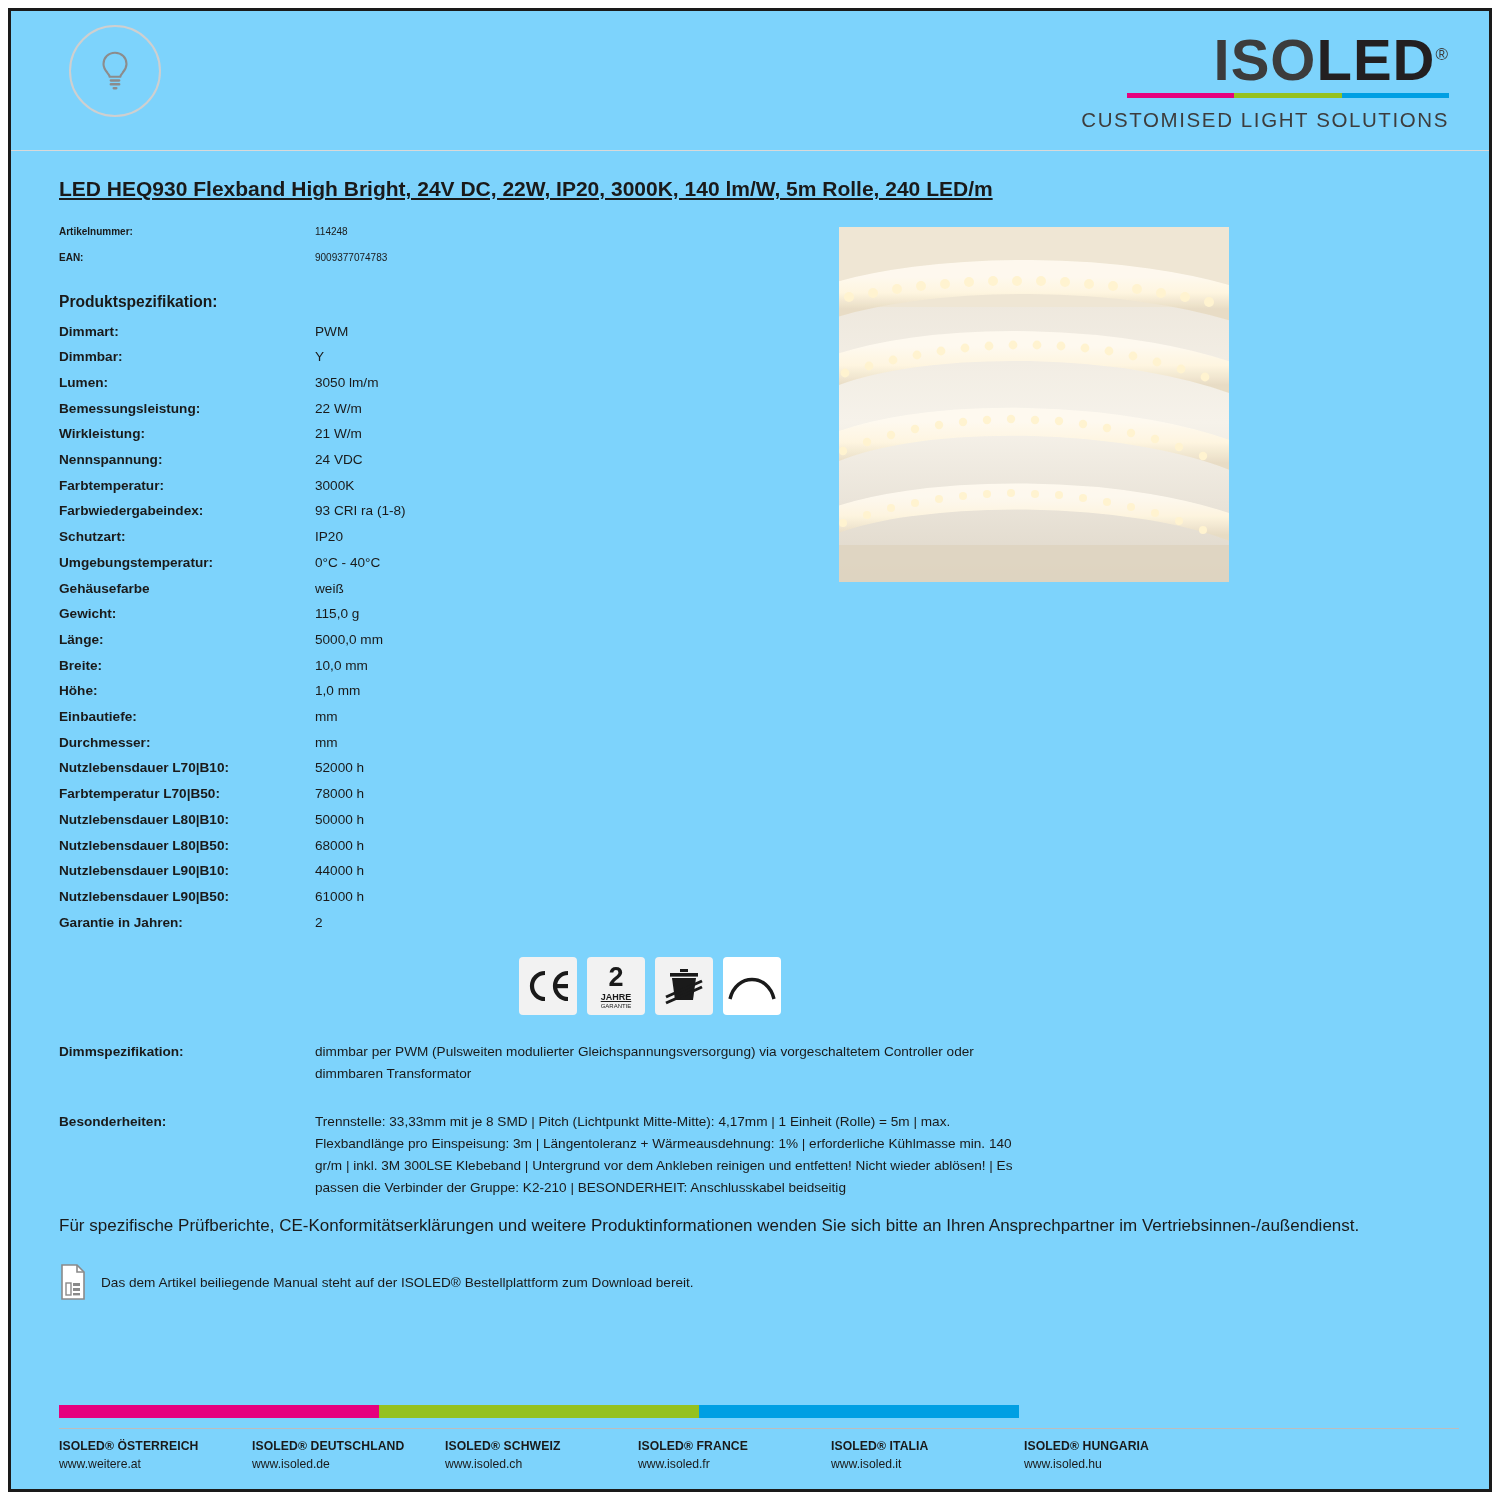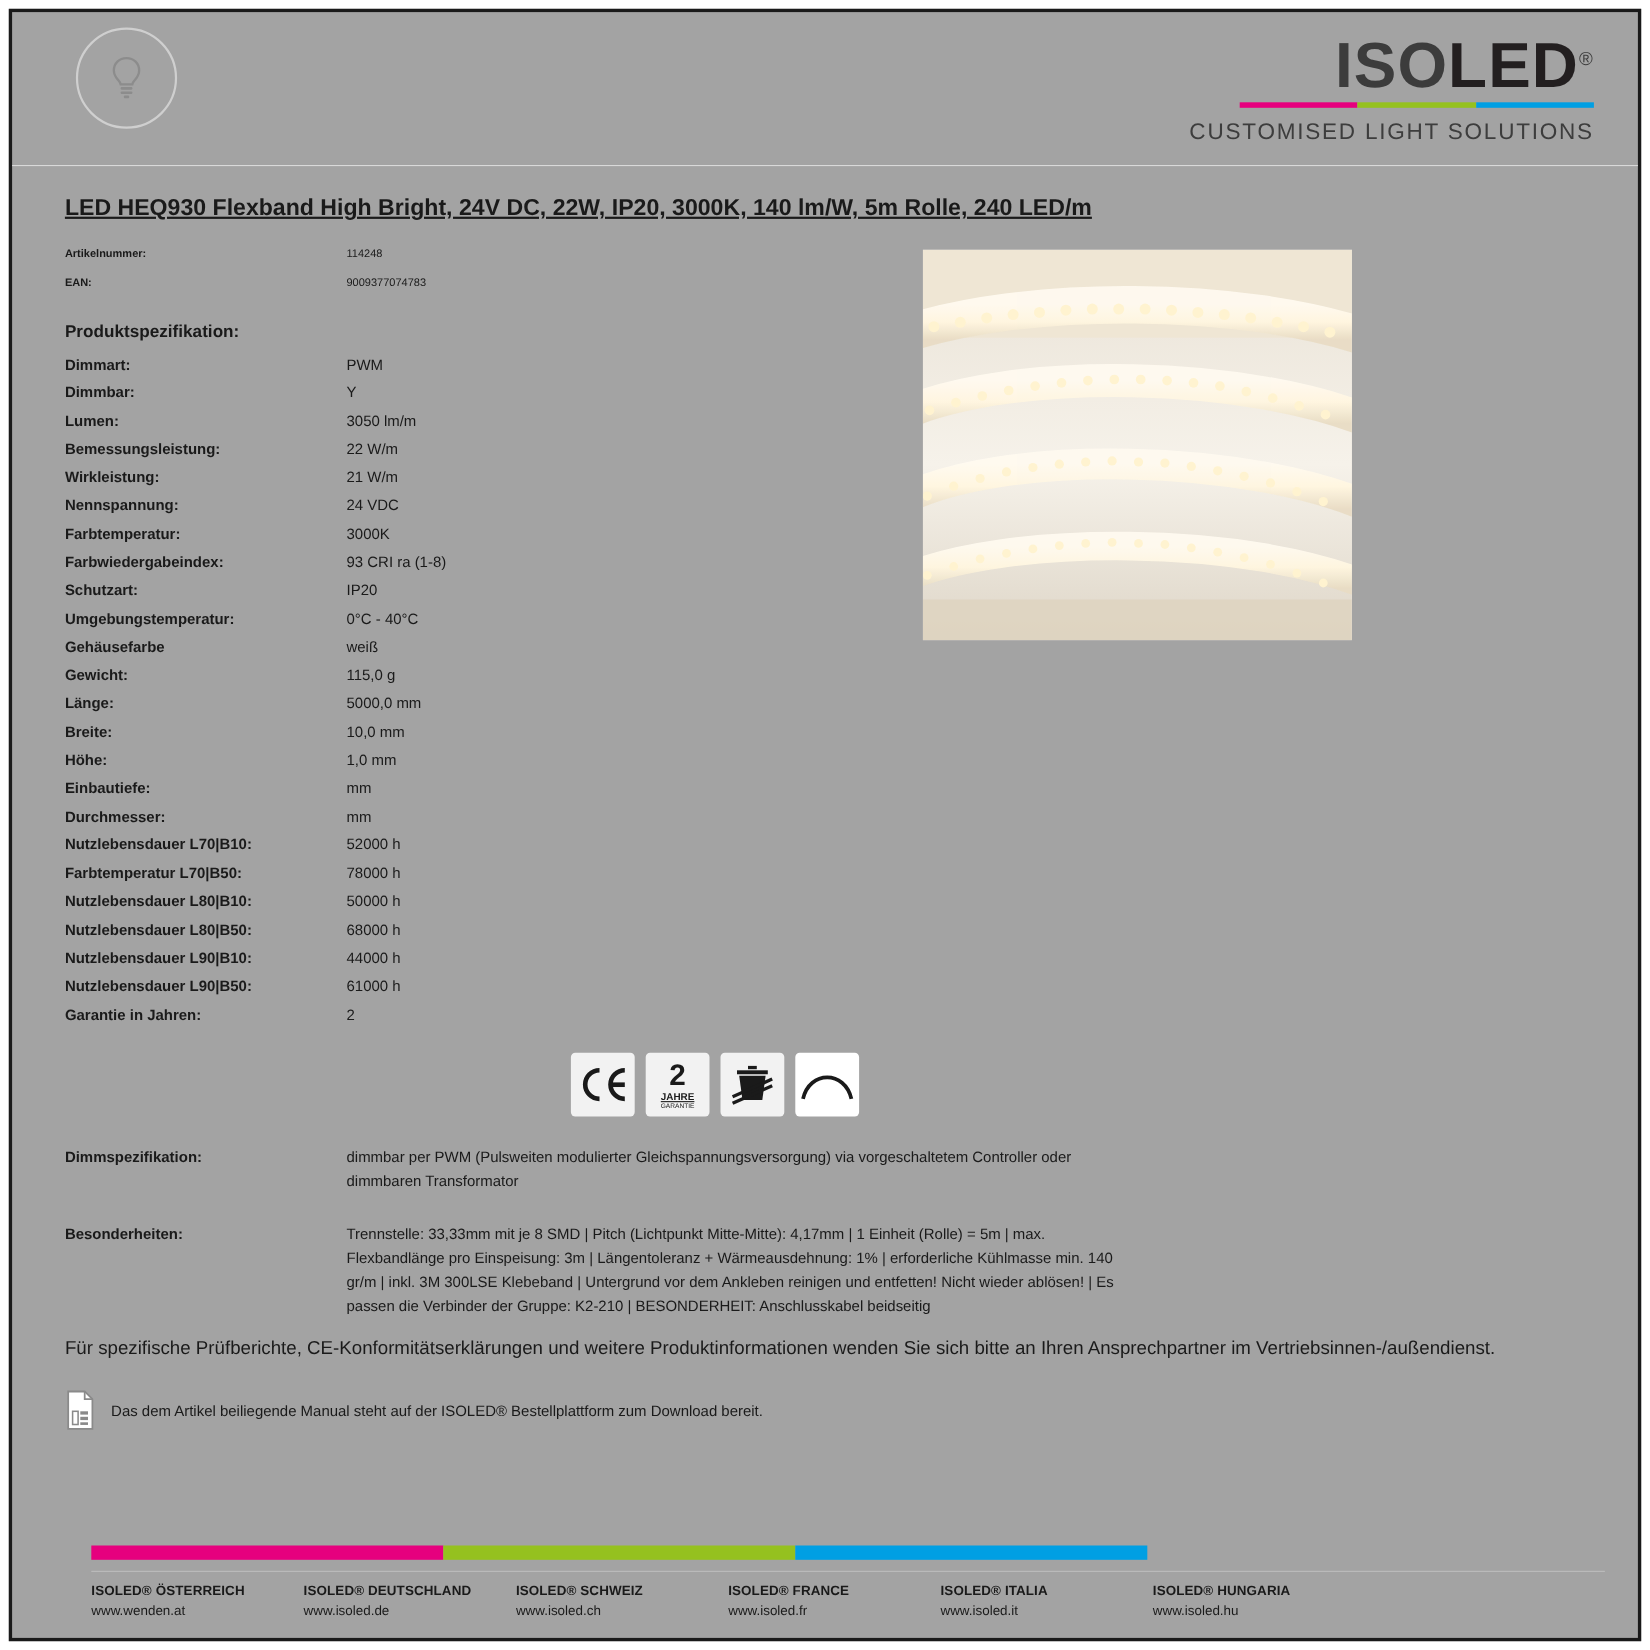--- a/index.html
+++ b/index.html
@@ -12,21 +12,21 @@
   #page {
     position: relative;
     width: 1500px; height: 1500px;
     background: #ffffff;
     padding: 8px;
   }
   #sheet {
     position: relative;
     width: 100%; height: 100%;
     border: 3px solid #1a1a1a;
-    background: #a3a3a3;
+    background: #7dd3fc;
     padding: 0;
     overflow: hidden;
   }
 
   
   .header {
     display: flex;
     align-items: flex-start;
     justify-content: space-between;
     height: 140px;
@@ -168,21 +168,21 @@
     margin-top: 26px;
     font-size: 13.6px;
     color: #1a1a1a;
   }
   .doc-icon { width: 28px; height: 38px; flex: 0 0 28px; }
 
   
   .footer {
     position: absolute;
     left: 0; right: 0; bottom: 0;
-    padding: 0 30px 18px 72px;
+    padding: 0 30px 18px 48px;
   }
   .color-bars { display: flex; height: 13px; margin-bottom: 0; }
   .color-bars span { display: block; }
   .footer-line {
     border-top: 1px solid #bdbdbd;
     margin-top: 10px;
     padding-top: 10px;
     display: flex;
     font-size: 12.2px;
     color: #1a1a1a;
@@ -497,21 +497,21 @@
 
     <div class="footer">
       <div class="color-bars">
         <span style="width:320px;background:#e6007e"></span>
         <span style="width:320px;background:#95c11f"></span>
         <span style="width:320px;background:#009fe3"></span>
       </div>
       <div class="footer-line">
         <div class="f-col">
           <div class="c1">ISOLED® ÖSTERREICH</div>
-          <div class="c2">www.wenden.at</div>
+          <div class="c2">www.weitere.at</div>
         </div>
         <div class="f-col">
           <div class="c1">ISOLED® DEUTSCHLAND</div>
           <div class="c2">www.isoled.de</div>
         </div>
         <div class="f-col">
           <div class="c1">ISOLED® SCHWEIZ</div>
           <div class="c2">www.isoled.ch</div>
         </div>
         <div class="f-col">

